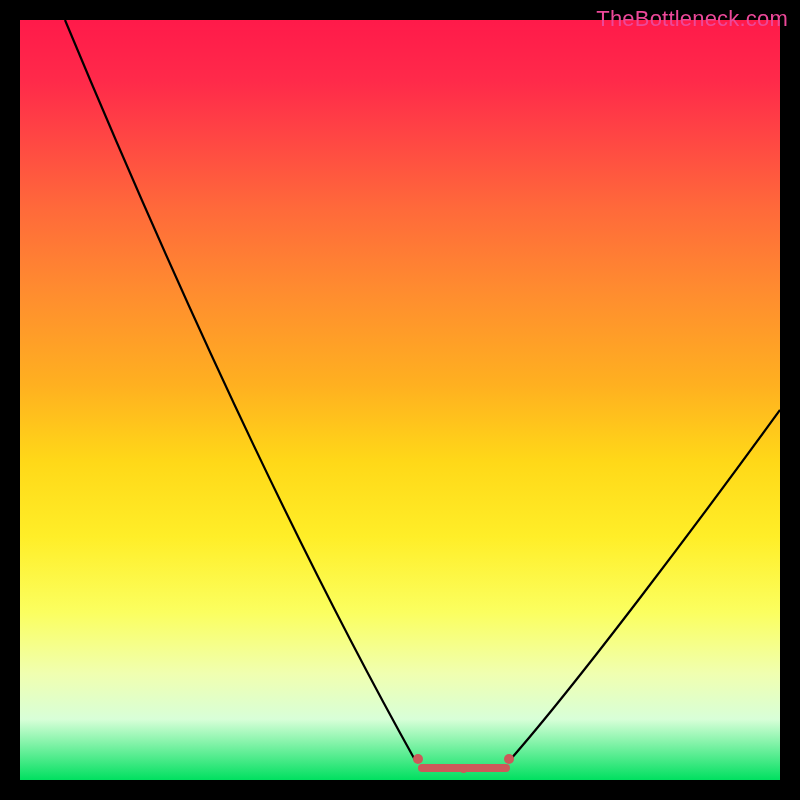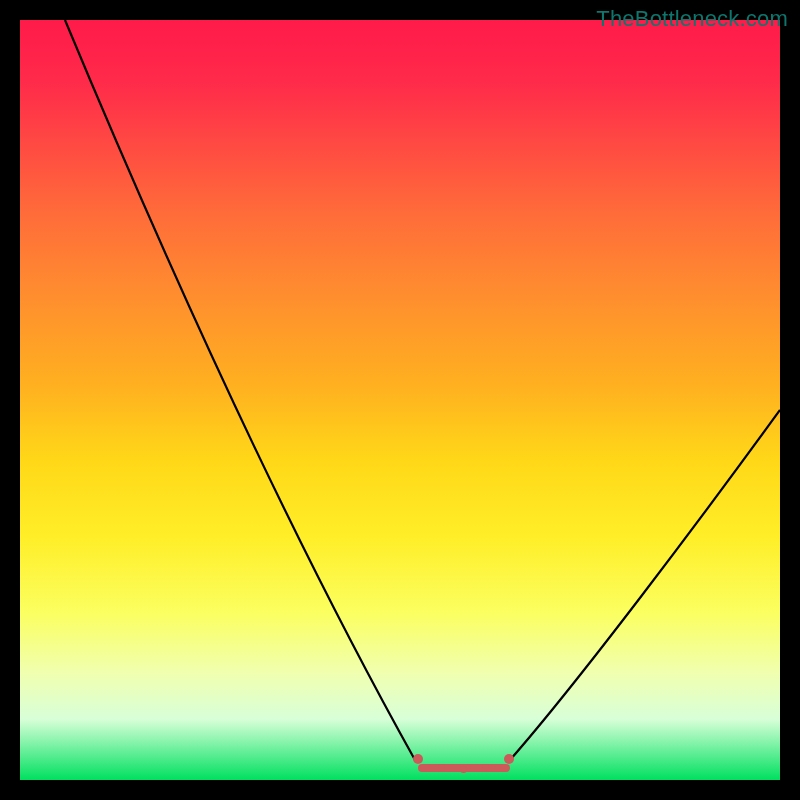--- a/index.html
+++ b/index.html
@@ -25,21 +25,21 @@
       #f0ffb0 86%,
       #d8ffd8 92%,
       #00e060 100%
     );
   }
   
   .watermark {
     position: absolute;
     top: 6px;
     right: 12px;
-    color: #0f766e;
+    color: #ec4899;
     font-size: 22px;
     font-weight: 500;
     letter-spacing: 0.2px;
     z-index: 20;
   }
   
   svg.curve {
     position: absolute;
     left: 0;
     top: 0;

